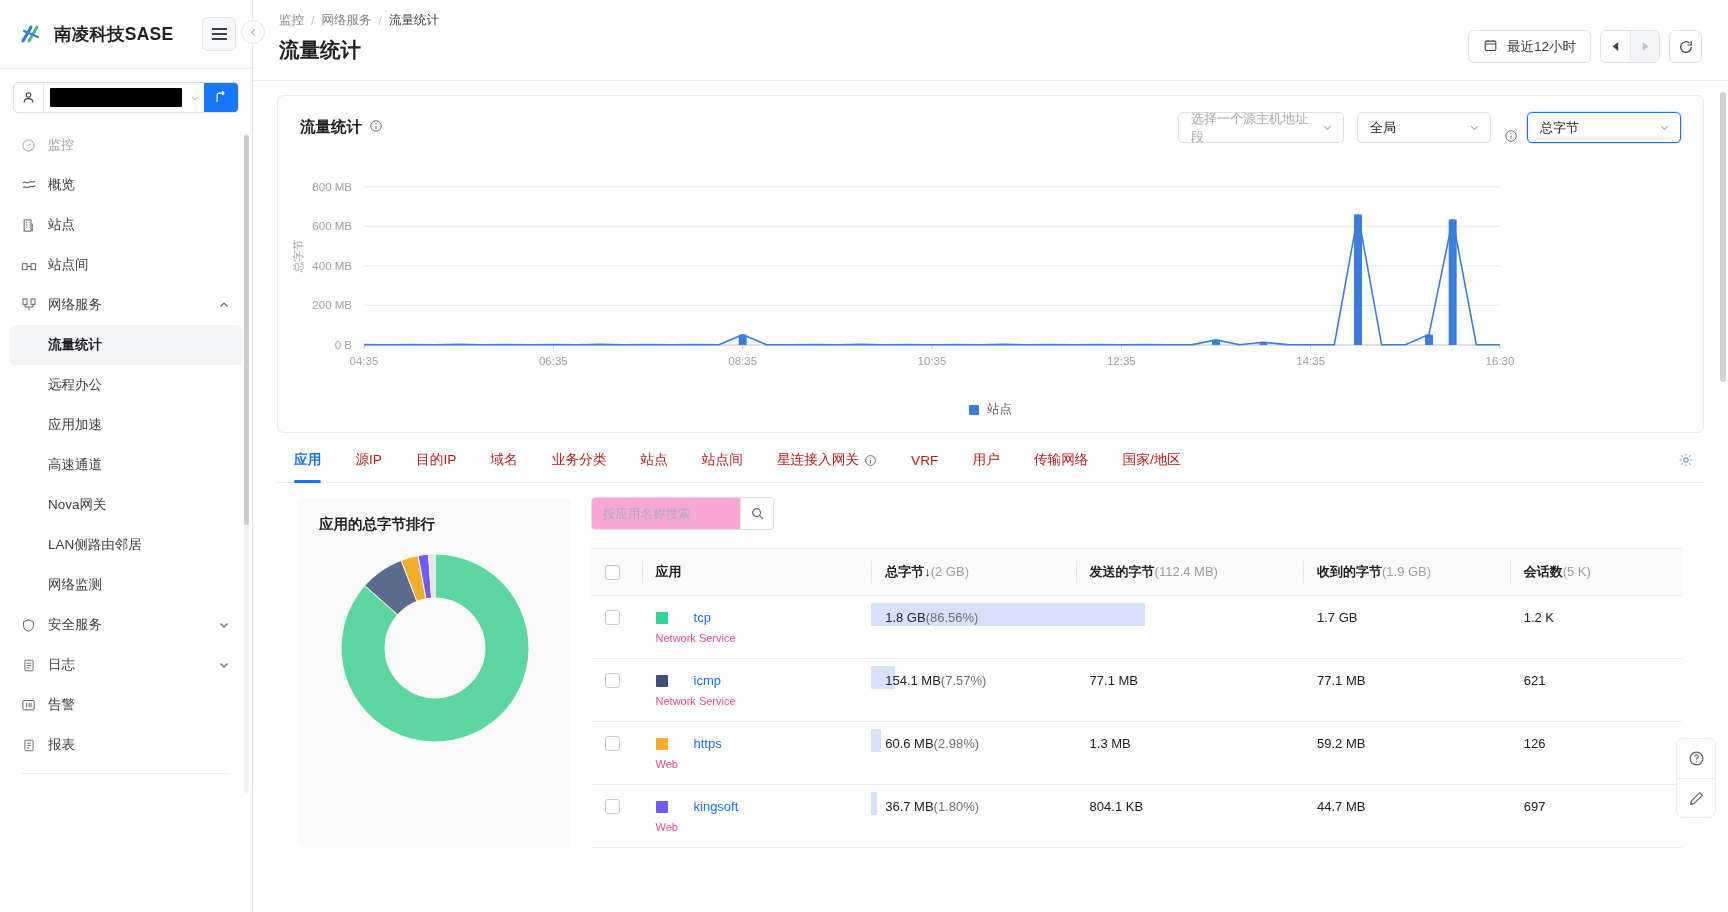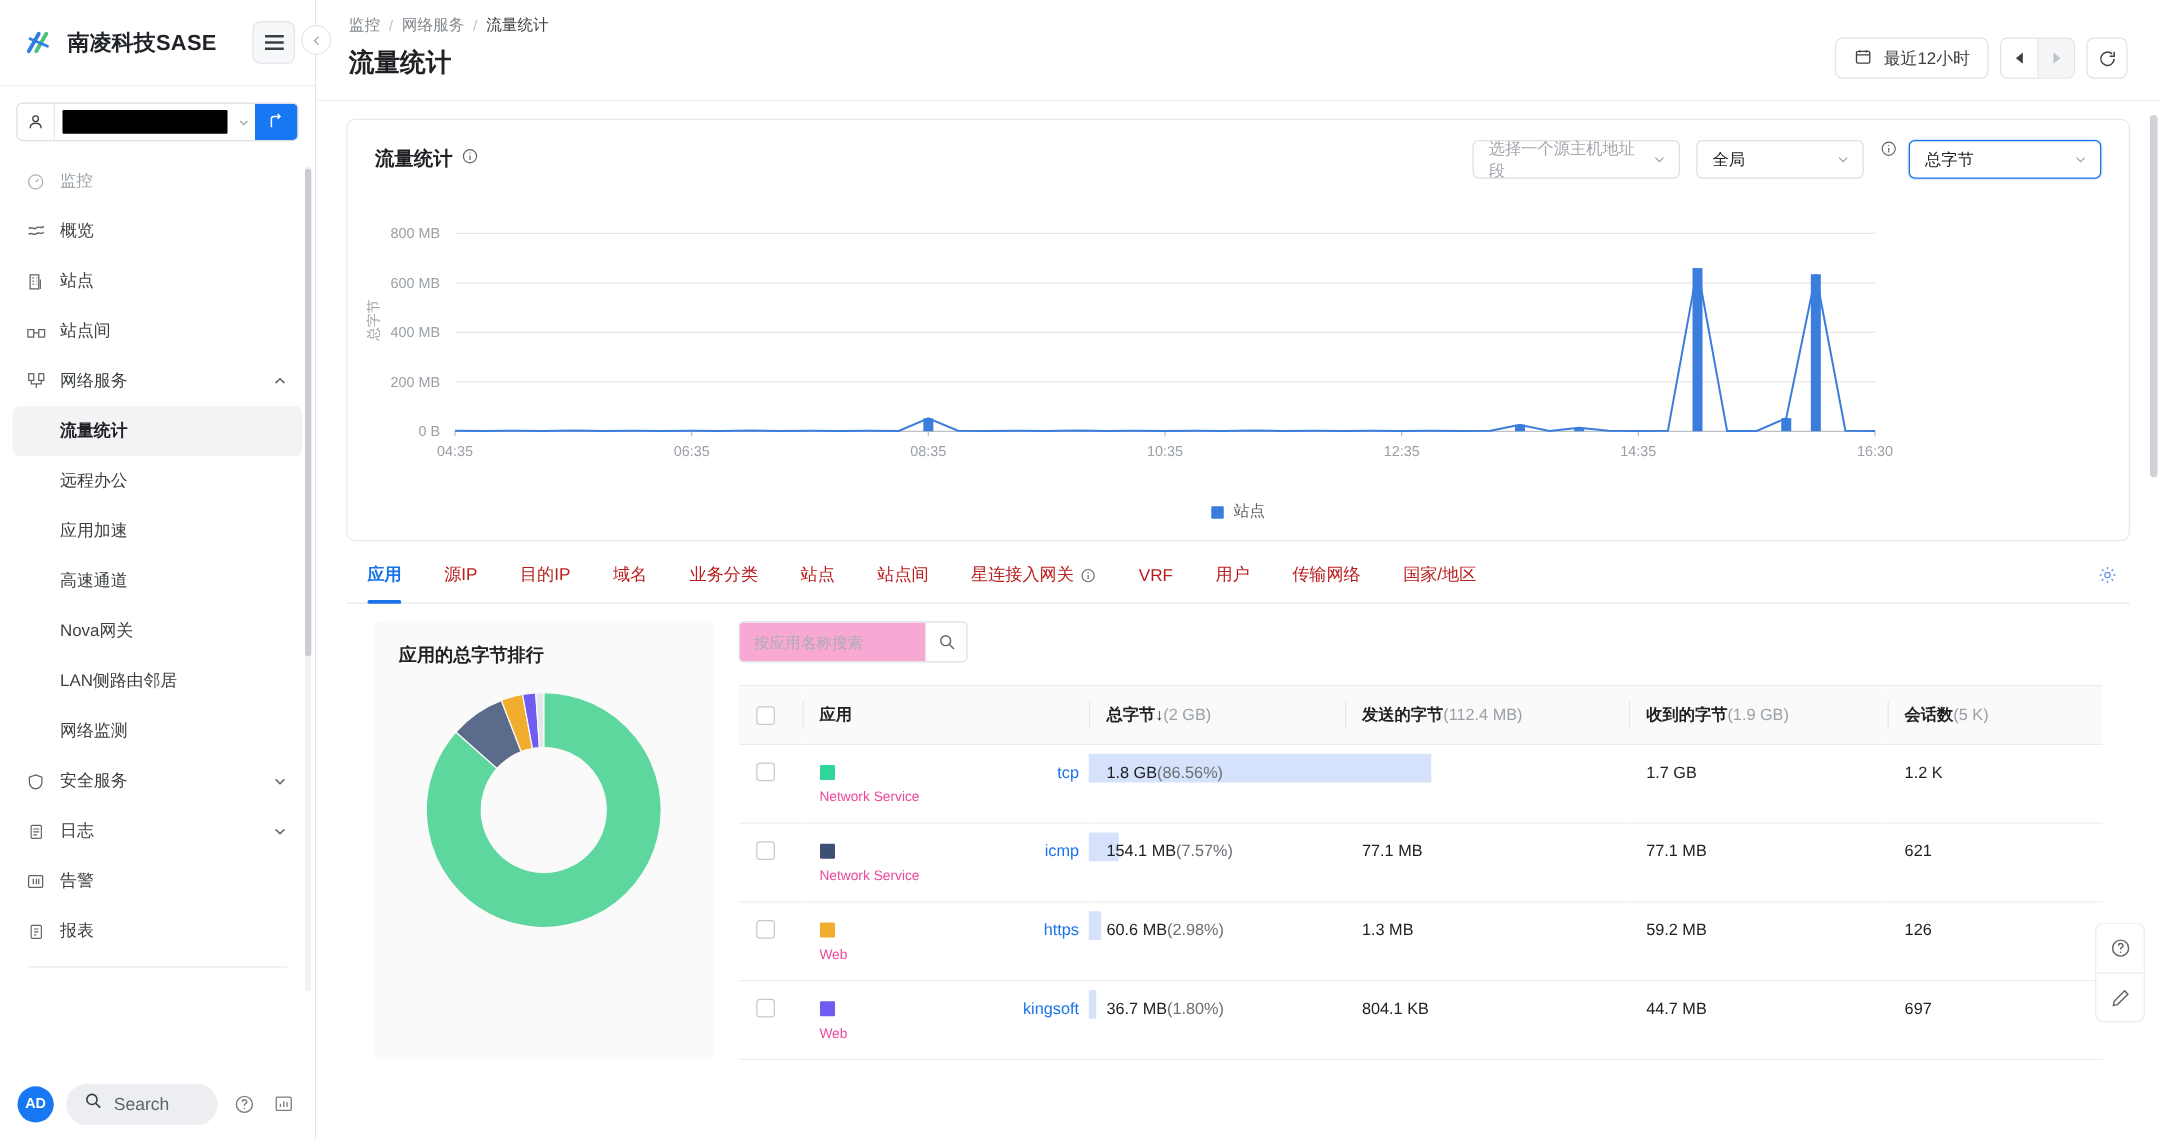--- a/index.html
+++ b/index.html
@@ -107,21 +107,21 @@
     display: flex; align-items: center; justify-content: center; cursor: pointer;
   }
 
   .content { position: absolute; left: 0; right: 0; top: 81px; bottom: 0; overflow: hidden; background: #fff; padding: 14px 24px 0 24px; }
 
   .card {
     border: 1px solid #e8eaed; border-radius: 7px; background: #fff;
   }
   .chart-card-head { display: flex; align-items: center; padding: 16px 22px 6px 22px; }
   .chart-title { font-size: 15.5px; font-weight: 700; color: #202124; display: flex; align-items: center; gap: 7px;}
-  .chart-controls { margin-left: auto; display: flex; align-items: flex-start; gap: 13px; }
+  .chart-controls { margin-left: auto; display: flex; align-items: flex-end; gap: 13px; }
   .select {
     height: 31px; min-width: 120px; border: 1px solid #dcdfe3; border-radius: 5px; background: #fff;
     display: flex; align-items: center; padding: 0 10px 0 12px; gap: 10px; font-size: 13px; color: #202124; cursor: pointer;
   }
   .select.placeholder { color: #a3a8ad; }
   .select.focused { border-color: #1a73e8; box-shadow: 0 0 0 1px rgba(26,115,232,.18); }
   .select .cv { margin-left: auto; color: #9aa0a6; display: flex; }
   .select.w1 { width: 166px; }
   .select.w2 { width: 134px; }
   .select.w3 { width: 154px; }
@@ -160,21 +160,21 @@
   table { width: 100%; border-collapse: collapse; margin-top: 18px; table-layout: fixed; }
   thead th {
     background: #fafafa; text-align: left; font-size: 13px; font-weight: 700; color: #202124;
     padding: 14px 8px 14px 14px; border-top: 1px solid #e8eaed; border-bottom: 1px solid #e8eaed;
     position: relative; white-space: nowrap;
   }
   thead th + th::before { content:""; position:absolute; left:0; top: 12px; bottom: 12px; width:1px; background:#e4e6ea; }
   thead th .sub { font-weight: 400; color: #9aa0a6; }
   tbody td { padding: 14px 8px 14px 14px; font-size: 13px; color: #202124; border-bottom: 1px solid #eceef1; vertical-align: top; }
   .chk { width: 15px; height: 15px; border: 1px solid #c6cace; border-radius: 3px; background: #fff; display:block; cursor: pointer;}
-  .app-cell .line1 { display: flex; align-items: center; gap: 26px; justify-content: space-between; }
+  .app-cell .line1 { display: flex; align-items: center; gap: 26px; }
   .app-sq { width: 12px; height: 12px; border-radius: 1px; flex: 0 0 12px; }
   .app-name { color: #1a73e8; font-size: 13px; }
   .app-cat { color: #ec4899; font-size: 11px; margin-top: 7px; margin-left: 0px; }
   .bar-cell { position: relative; }
   .bar-fill { position: absolute; left: 0; top: 7px; height: 23px; background: #d6e2fb; border-radius: 1px; }
   .bar-text { position: relative; z-index: 2; }
   .bar-text .pct { color: #6b7075; }
 
   
   .float-stack { position: absolute; right: 12px; top: 738px; width: 40px; display: flex; flex-direction: column; gap: 0; z-index: 40; }
@@ -362,45 +362,20 @@
               <path d="M9 8h6M9 12h6M9 16h3"></path>
             </svg>
         </span>
         <span>报表</span>
       </div>
 
       <div class="sb-divider"></div>
 
     </div>
 
-    <div class="sb-bottom">
-      <div class="avatar">AD</div>
-      <div class="sb-search">
-        <span>
-          <svg width="15" height="15" viewBox="0 0 24 24" fill="none" stroke="#3c4043" stroke-width="2.1">
-              <circle cx="10.5" cy="10.5" r="6.5"></circle>
-              <path d="M15.5 15.5L21 21"></path>
-            </svg>
-        </span>
-        <span class="txt">Search</span>
-      </div>
-      <div class="sb-ico-btn">
-        <svg width="17" height="17" viewBox="0 0 24 24" fill="none" stroke="currentColor" stroke-width="1.6">
-            <circle cx="12" cy="12" r="9"></circle>
-            <path d="M9.6 9.2a2.5 2.5 0 1 1 3.2 2.4c-.6.3-.9.8-.9 1.5v.4"></path>
-            <circle cx="12" cy="16.7" r=".9" fill="currentColor" stroke="none"></circle>
-          </svg>
-      </div>
-      <div class="sb-ico-btn">
-        <svg width="16" height="16" viewBox="0 0 24 24" fill="none" stroke="currentColor" stroke-width="1.6">
-            <rect x="3" y="4" width="18" height="16" rx="1.5"></rect>
-            <path d="M8 16v-4M12 16V9M16 16v-6"></path>
-          </svg>
-      </div>
-    </div>
   </aside>
 
   <div class="collapse-handle">
     <svg width="11" height="11" viewBox="0 0 24 24" fill="none" stroke="currentColor" stroke-width="2.2">
         <path d="M15 5l-7 7 7 7"></path>
       </svg>
   </div>
 
   <main id="main">
 

